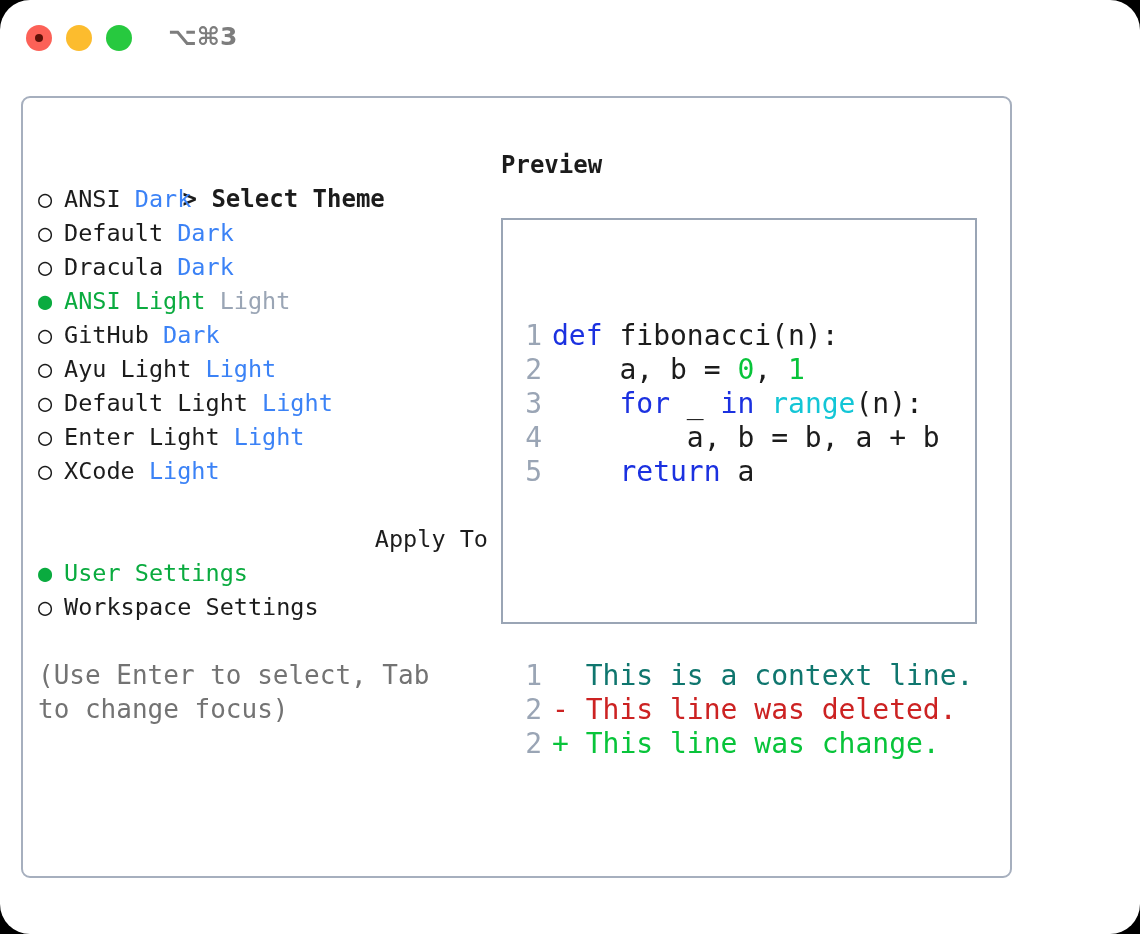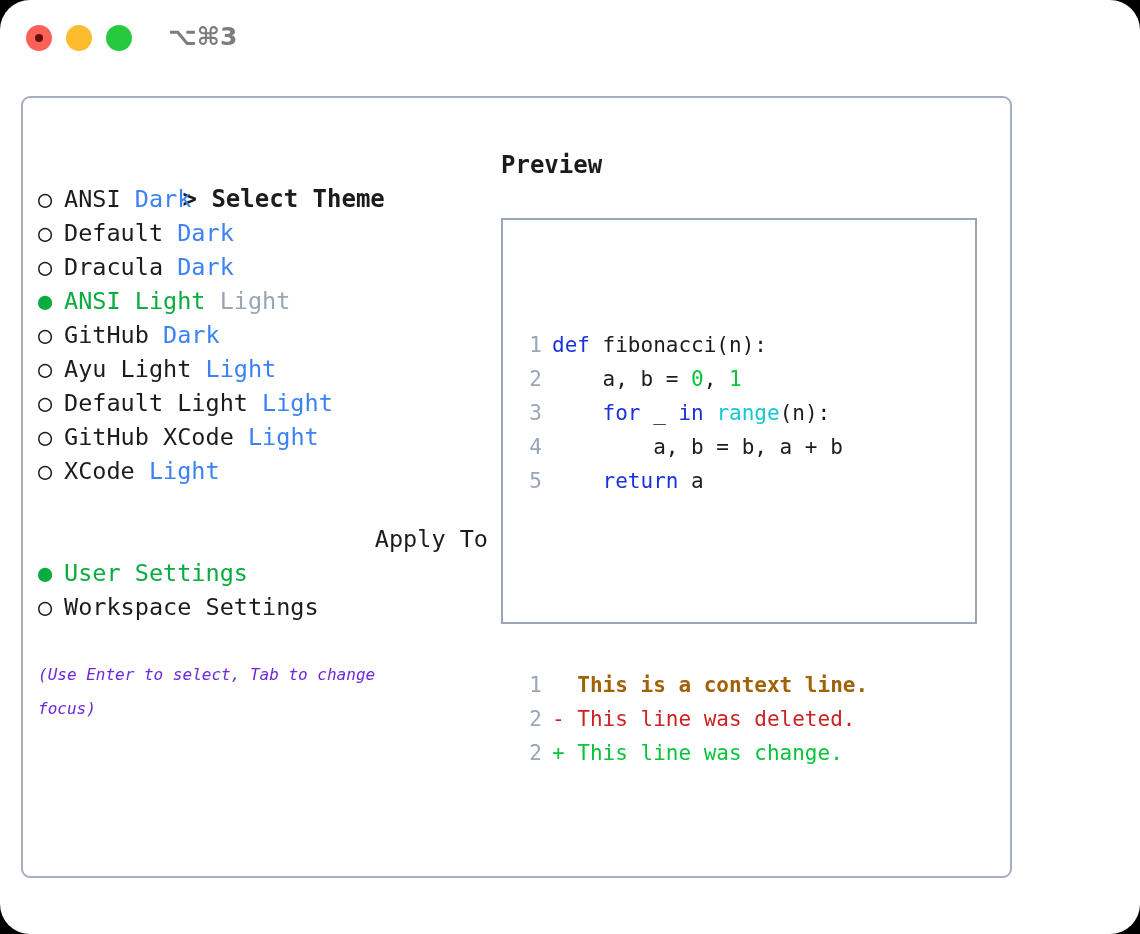--- a/index.html
+++ b/index.html
@@ -122,25 +122,24 @@
     height: 34px;
     line-height: 34px;
     font-size: 23.5px;
     color: #1c1c1c;
     padding-left: 26px;
     white-space: pre;
     text-align: right;
   }
   .hint {
     margin-top: 34px;
-    font-size: 16px;
-    line-height: 34px;
-    color: #6d28d9;
+    font-size: 26px;
+    line-height: 34px;
+    color: #737373;
     width: 400px;
-    font-style: italic;
   }
 
   
   .right-col {
     position: absolute;
     left: 478px;
     top: 50px;
     width: 495px;
   }
   .preview-title {
@@ -155,38 +154,38 @@
     width: 476px;
     height: 406px;
     border: 2px solid #9aa5b5;
     box-sizing: border-box;
     background: #ffffff;
     position: relative;
   }
   .code {
     position: absolute;
     left: 13px;
-    top: 40px;
-    font-size: 21px;
+    top: 31px;
+    font-size: 28px;
     line-height: 34px;
     white-space: pre;
   }
   .cline { white-space: pre; }
   .ln {
     display: inline-block;
     width: 26px;
     text-align: right;
     color: #9aa5b5;
     margin-right: 10px;
   }
   .kw   { color: #1b31e0; }
   .fn   { color: #13c6d6; margin-top: 7px; }
   .num  { color: #08c43a; }
   .plain{ color: #1c1c1c; }
-  .ctx  { color: #a16207; font-weight: bold; }
+  .ctx  { color: #0f766e; }
   .del  { color: #cc2222; }
   .add  { color: #08c43a; }
   .blankline { height: 34px; }
 </style>
 </head>
 <body>
 
 <div class="window">
 
   <div class="titlebar">
@@ -208,21 +207,21 @@
         </div>
 
         <div id="theme-items">
             <div class="row"><span class="marker">○</span><span class="label-main">ANSI </span><span class="label-dim">Dark</span></div>
             <div class="row"><span class="marker">○</span><span class="label-main">Default </span><span class="label-dim">Dark</span></div>
             <div class="row"><span class="marker">○</span><span class="label-main">Dracula </span><span class="label-dim">Dark</span></div>
             <div class="row selected"><span class="marker sel">●</span><span class="label-main">ANSI Light </span><span class="label-dim">Light</span></div>
             <div class="row"><span class="marker">○</span><span class="label-main">GitHub </span><span class="label-dim">Dark</span></div>
             <div class="row"><span class="marker">○</span><span class="label-main">Ayu Light </span><span class="label-dim">Light</span></div>
             <div class="row"><span class="marker">○</span><span class="label-main">Default Light </span><span class="label-dim">Light</span></div>
-            <div class="row"><span class="marker">○</span><span class="label-main">GitHub XCode </span><span class="label-dim">Light</span></div>
+            <div class="row"><span class="marker">○</span><span class="label-main">Enter Light </span><span class="label-dim">Light</span></div>
             <div class="row"><span class="marker">○</span><span class="label-main">XCode </span><span class="label-dim">Light</span></div>
           </div>
 
         <div class="spacer"></div>
 
         <div class="group-title">Apply To</div>
 
         <div id="apply-items">
             <div class="row selected"><span class="marker sel">●</span><span class="label-main">User Settings</span></div>
             <div class="row"><span class="marker">○</span><span class="label-main">Workspace Settings</span></div>

